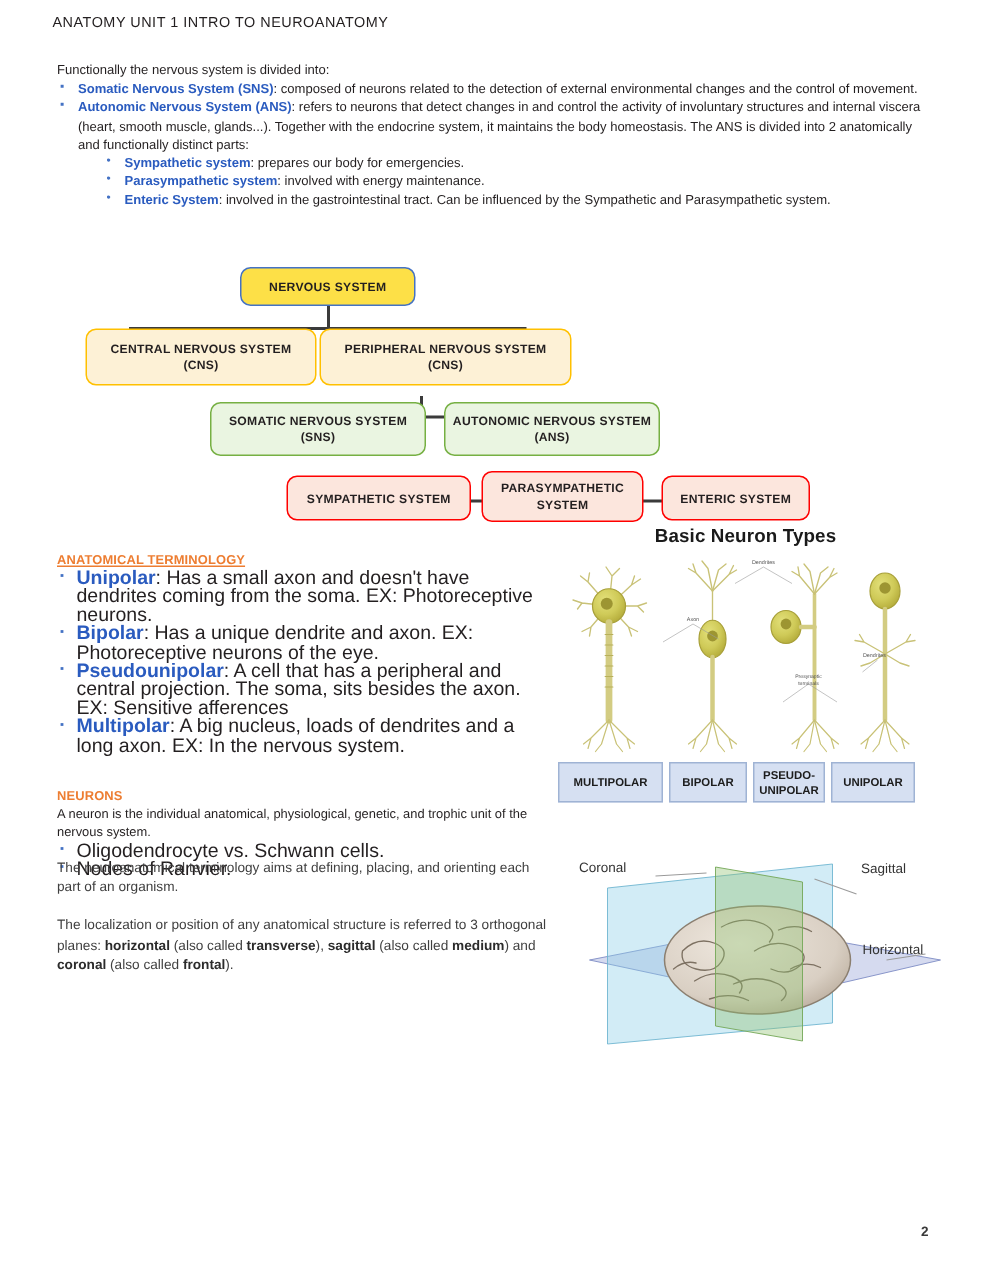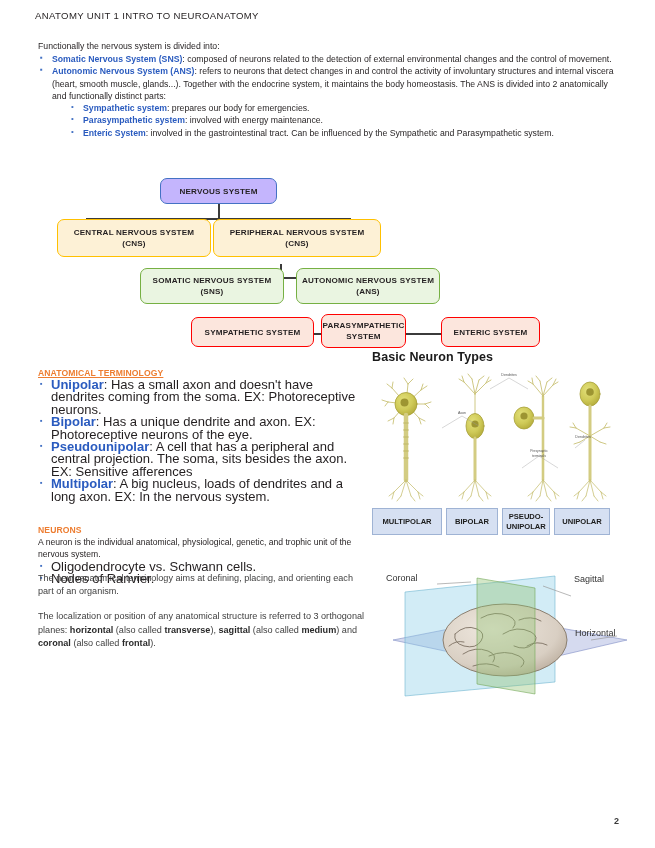--- a/index.html
+++ b/index.html
@@ -68,21 +68,21 @@
     display: flex; align-items: center; justify-content: center;
     text-align: center;
     font-size: 8.1px;
     font-weight: bold;
     letter-spacing: 0.2px;
     line-height: 11px;
     border-radius: 7px;
     padding: 2px 4px;
     color: #231f20;
   }
-  .n-blue  { background: #c4b5fd; border: 1.6px solid #4472c4; }
+  .n-blue  { background: #fde047; border: 1.6px solid #4472c4; }
   .n-gold  { background: #fdf1d6; border: 1.6px solid #ffc000; }
   .n-green { background: #eaf5e1; border: 1.6px solid #76b043; }
   .n-red   { background: #fce6dd; border: 1.8px solid #ff0000; }
 
   .ln { position: absolute; background: #3b3b3b; }
   .lnv { width: 1.6px; }
   .lnh { height: 1.6px; }
 
   
   .term { position: absolute; left: 38px; top: 352px; width: 330px; }
@@ -106,21 +106,21 @@
     content: "\25AA";
     position: absolute; left: 2px; top: -1px;
     color: #4472c4; font-size: 7.5px;
   }
   .term .body { font-size: 8.6px; line-height: 12.4px; }
 
   
   .neurofig { position: absolute; left: 372px; top: 350px; width: 250px; height: 200px; }
   .neuro-title {
     position: absolute; left: 0; top: 0; width: 250px;
-    text-align: left;
+    text-align: center;
     font-size: 12.5px; font-weight: bold; color: #1a1a1a;
     letter-spacing: 0.1px;
   }
   .neuro-canvas { position: absolute; left: 0; top: 18px; width: 250px; height: 140px; }
   .nlabels { position: absolute; left: 0; top: 158px; width: 250px; display: flex; gap: 4px; }
   .nlab {
     background: #d6e0f2;
     border: 1px solid #9fb3d4;
     font-size: 7.6px; font-weight: bold;
     color: #1c1c1c;
@@ -215,21 +215,21 @@
       <span>(SNS)</span>
     </div>
     <div class="node n-green" style="left:296px; top:96px; width:144px; height:36px; flex-direction:column;">
       <span>AUTONOMIC NERVOUS SYSTEM</span>
       <span>(ANS)</span>
     </div>
 
     <div class="node n-red" style="left:191px; top:145px; width:123px; height:30px;">
       <span>SYMPATHETIC SYSTEM</span>
     </div>
-    <div class="node n-red" style="left:321px; top:142px; width:85px; height:34px; flex-direction:column;">
+    <div class="node n-red" style="left:321px; top:142px; width:108px; height:34px; flex-direction:column;">
       <span>PARASYMPATHETIC</span>
       <span>SYSTEM</span>
     </div>
     <div class="node n-red" style="left:441px; top:145px; width:99px; height:30px;">
       <span>ENTERIC SYSTEM</span>
     </div>
   </div>
 
   <div class="term">
     <div class="h-orange u">ANATOMICAL TERMINOLOGY</div>

